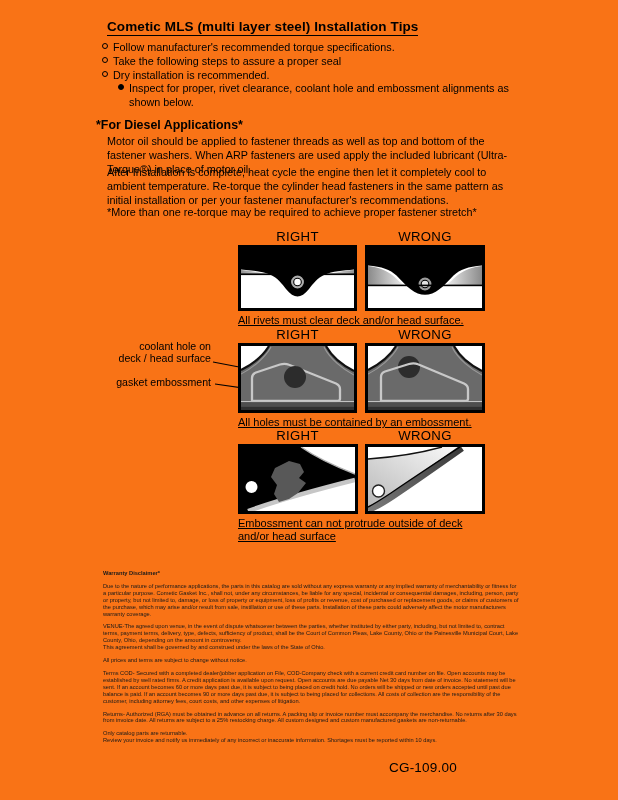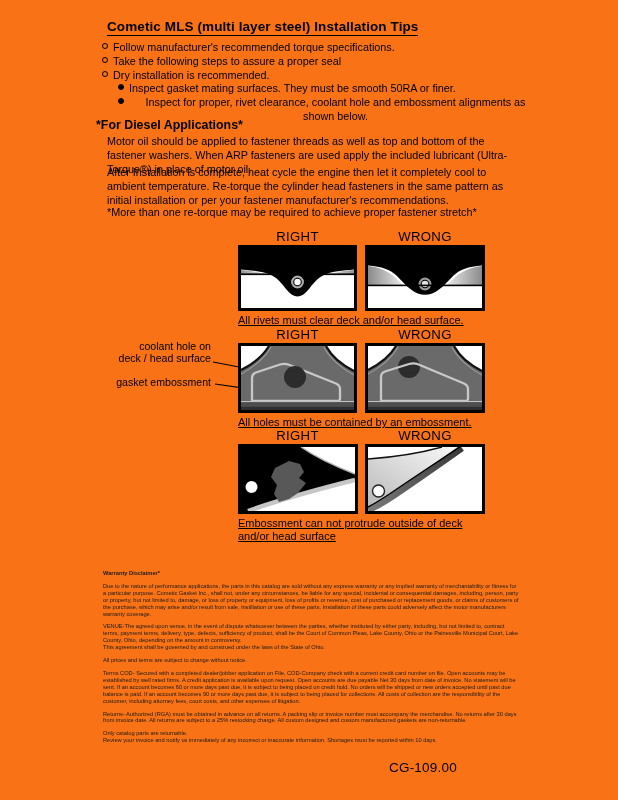--- a/index.html
+++ b/index.html
@@ -13,21 +13,21 @@
   }
   .abs{position:absolute;}
   .title{
     left:107px;top:19px;
     font-size:13.5px;font-weight:bold;
     border-bottom:1.6px solid #000;
     padding-bottom:1px;
     letter-spacing:.1px;
   }
   .bullets{left:102px;top:41px;font-size:10.8px;line-height:13.8px;width:440px;}
-  .b-row{display:flex;align-items:baseline;text-align:center;}
+  .b-row{display:flex;align-items:baseline;}
   .b-dot{width:4px;height:4px;border:1px solid #000;border-radius:50%;
          display:inline-block;flex:0 0 auto;margin-right:5px;position:relative;top:-2px;}
   .b-sub{margin-left:16px;}
   .b-dot.filled{background:#000;}
   .h2{left:96px;top:118px;font-size:12.4px;font-weight:bold;}
   .para{left:107px;width:418px;font-size:10.8px;line-height:13.8px;}
   .fig-label{font-size:13.2px;text-align:center;width:119px;letter-spacing:.3px;}
   .fig-caption{font-size:11px;line-height:12.5px;text-decoration:underline;}
   .dbox{border:3px solid #000;background:#fff;width:113px;height:60px;}
   .dbox2{border:3px solid #000;background:#6a6a6a;width:113px;height:64px;}
@@ -55,24 +55,20 @@
     <div class="b-row">
       <span class="b-dot"></span>
       <span>Take the following steps to assure a proper seal</span>
     </div>
     <div class="b-row">
       <span class="b-dot"></span>
       <span>Dry installation is recommended.</span>
     </div>
     <div class="b-row b-sub">
       <span class="b-dot filled"></span>
-      <span>Inspect gasket mating surfaces.  They must be smooth 50RA or finer.</span>
-    </div>
-    <div class="b-row b-sub">
-      <span class="b-dot filled"></span>
       <span>Inspect for proper, rivet clearance, coolant hole and embossment alignments as shown below.</span>
     </div>
   </div>
 
   <div class="abs h2">*For Diesel Applications*</div>
   <div class="abs para" style="top:135px;">Motor oil should be applied to fastener threads as well as top and bottom of the fastener washers. When ARP fasteners are used apply the included lubricant (Ultra-Torque®) in place of motor oil.</div>
   <div class="abs para" style="top:166px;">After Installation is complete, heat cycle the engine then let it completely cool to ambient temperature. Re-torque the cylinder head fasteners in the same pattern as initial installation or per your fastener manufacturer's recommendations.</div>
   <div class="abs para" style="top:206px;">*More than one re-torque may be required to achieve proper fastener stretch*</div>
 
   <div class="abs fig-label" style="left:238px;top:229px;">RIGHT</div>

